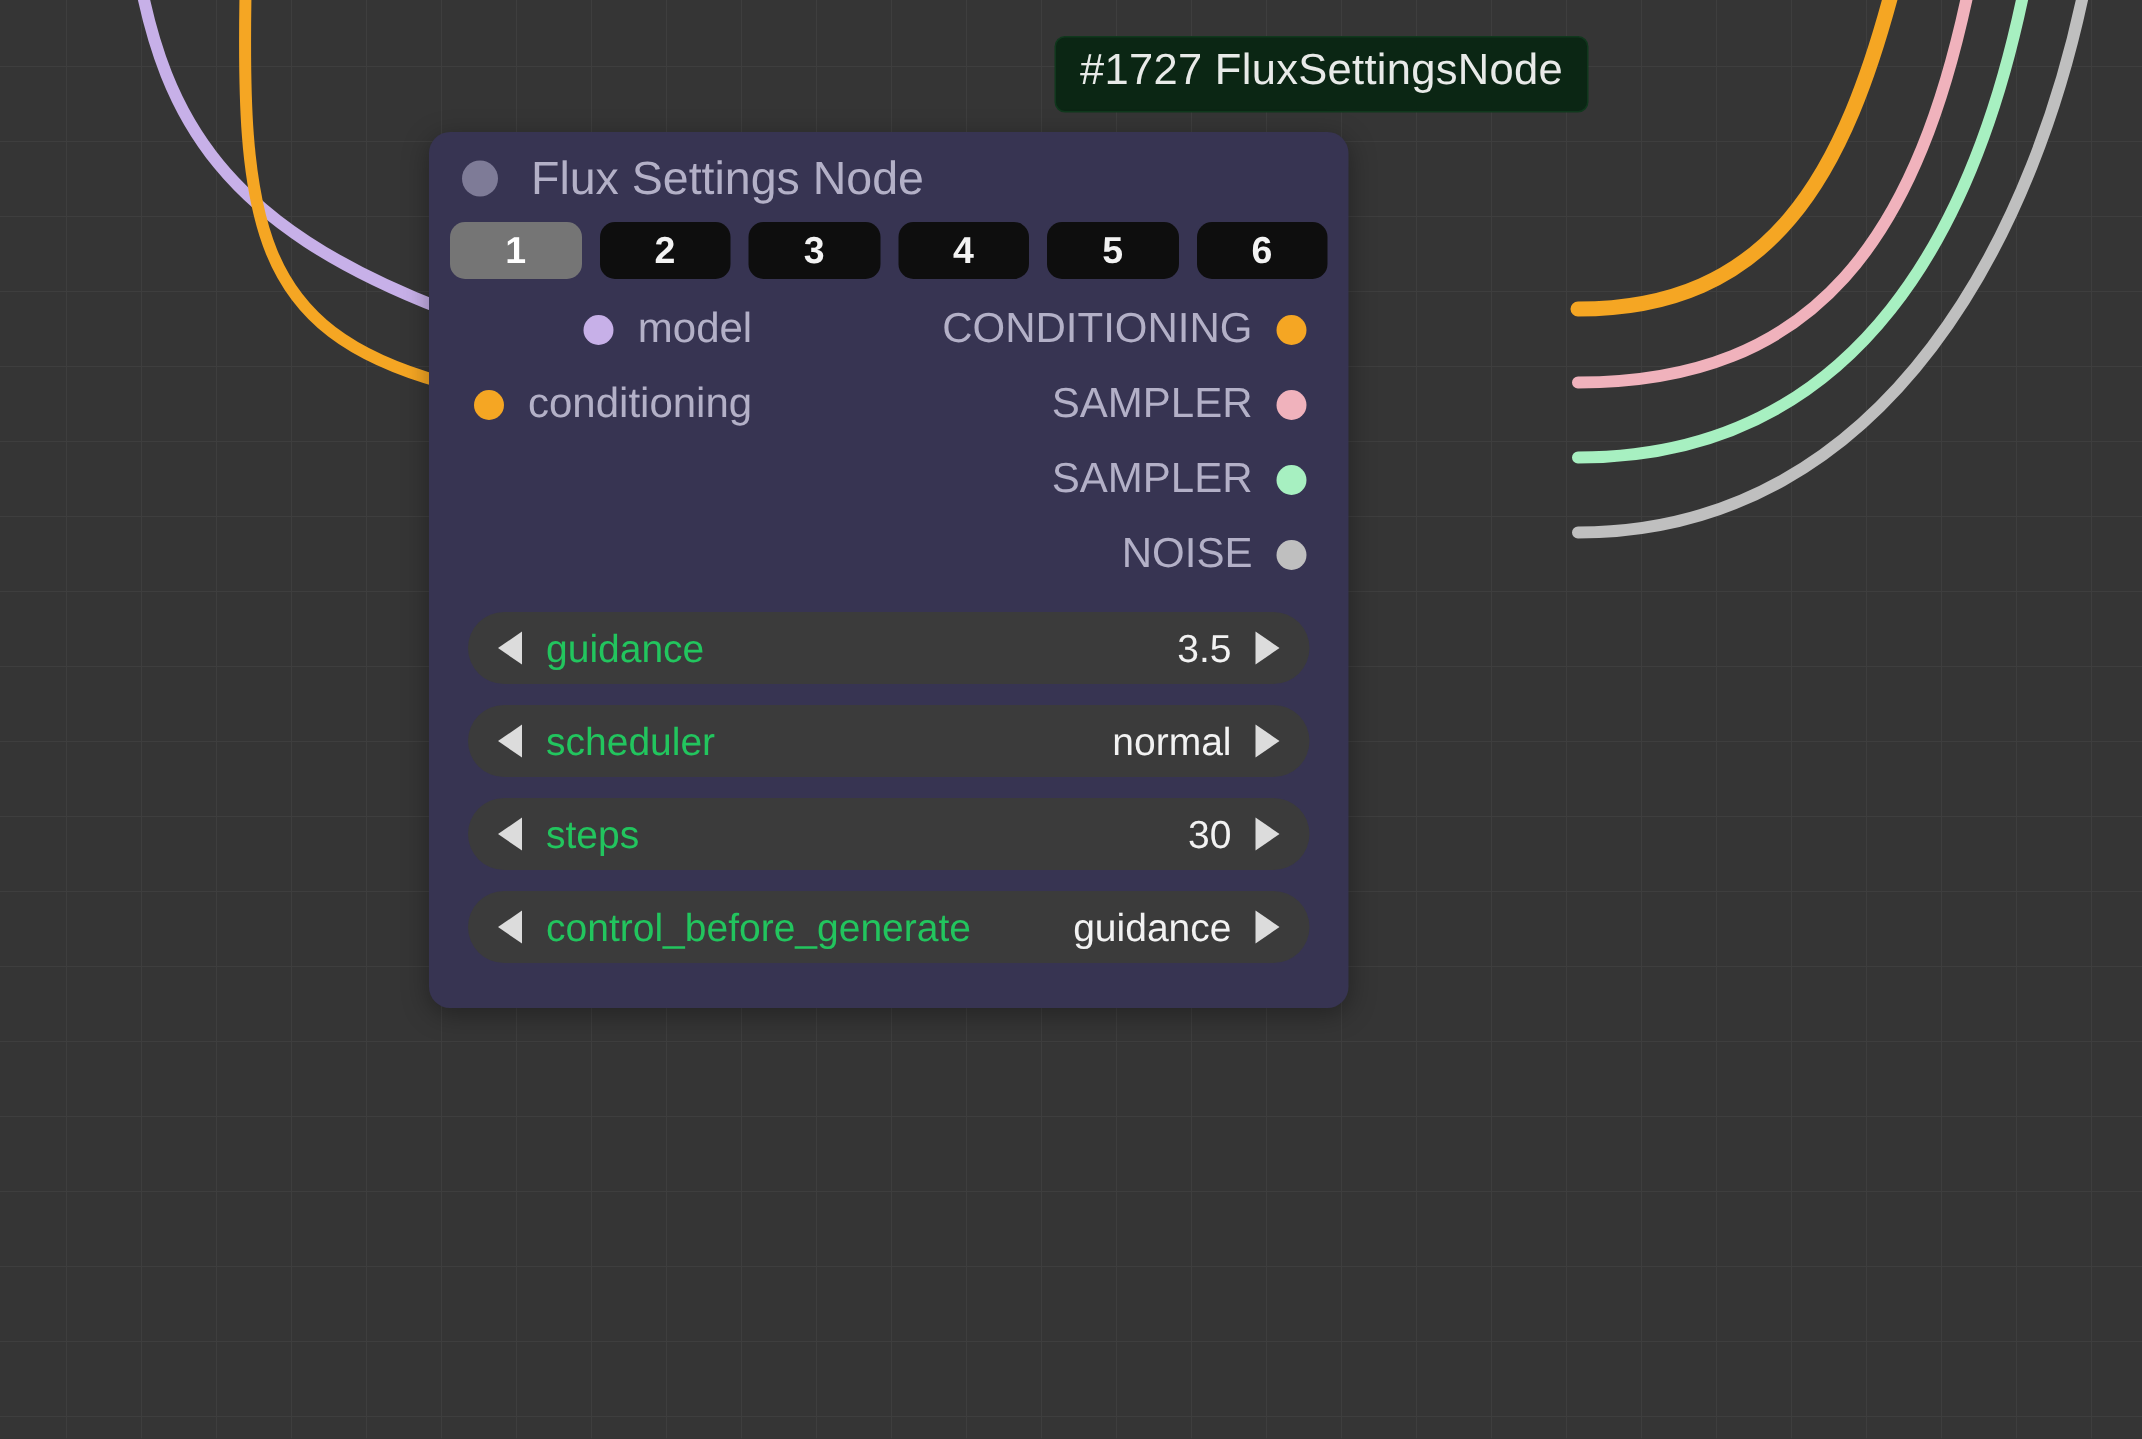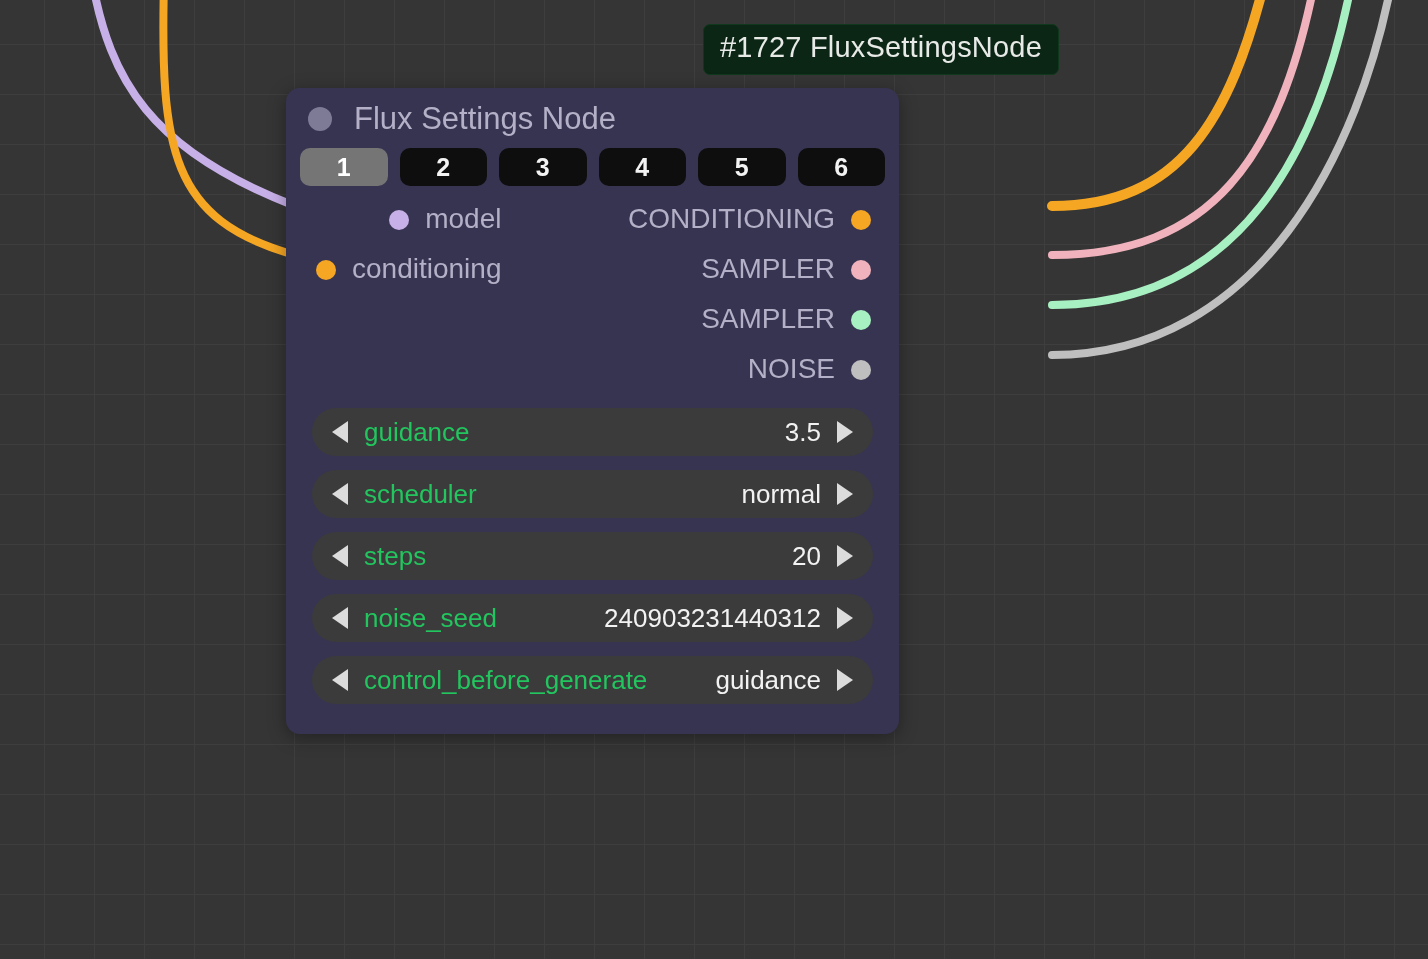--- a/index.html
+++ b/index.html
@@ -241,28 +241,21 @@
         <div class="arrow left"></div>
         <span class="wlabel">scheduler</span>
         <span class="spacer"></span>
         <span class="wvalue">normal</span>
         <div class="arrow right"></div>
       </div>
       <div class="widget">
         <div class="arrow left"></div>
         <span class="wlabel">steps</span>
         <span class="spacer"></span>
-        <span class="wvalue">20</span>
-        <div class="arrow right"></div>
-      </div>
-      <div class="widget">
-        <div class="arrow left"></div>
-        <span class="wlabel">noise_seed</span>
-        <span class="spacer"></span>
-        <span class="wvalue">240903231440312</span>
+        <span class="wvalue">30</span>
         <div class="arrow right"></div>
       </div>
       <div class="widget">
         <div class="arrow left"></div>
         <span class="wlabel">control_before_generate</span>
         <span class="spacer"></span>
         <span class="wvalue">guidance</span>
         <div class="arrow right"></div>
       </div>
     </div>

